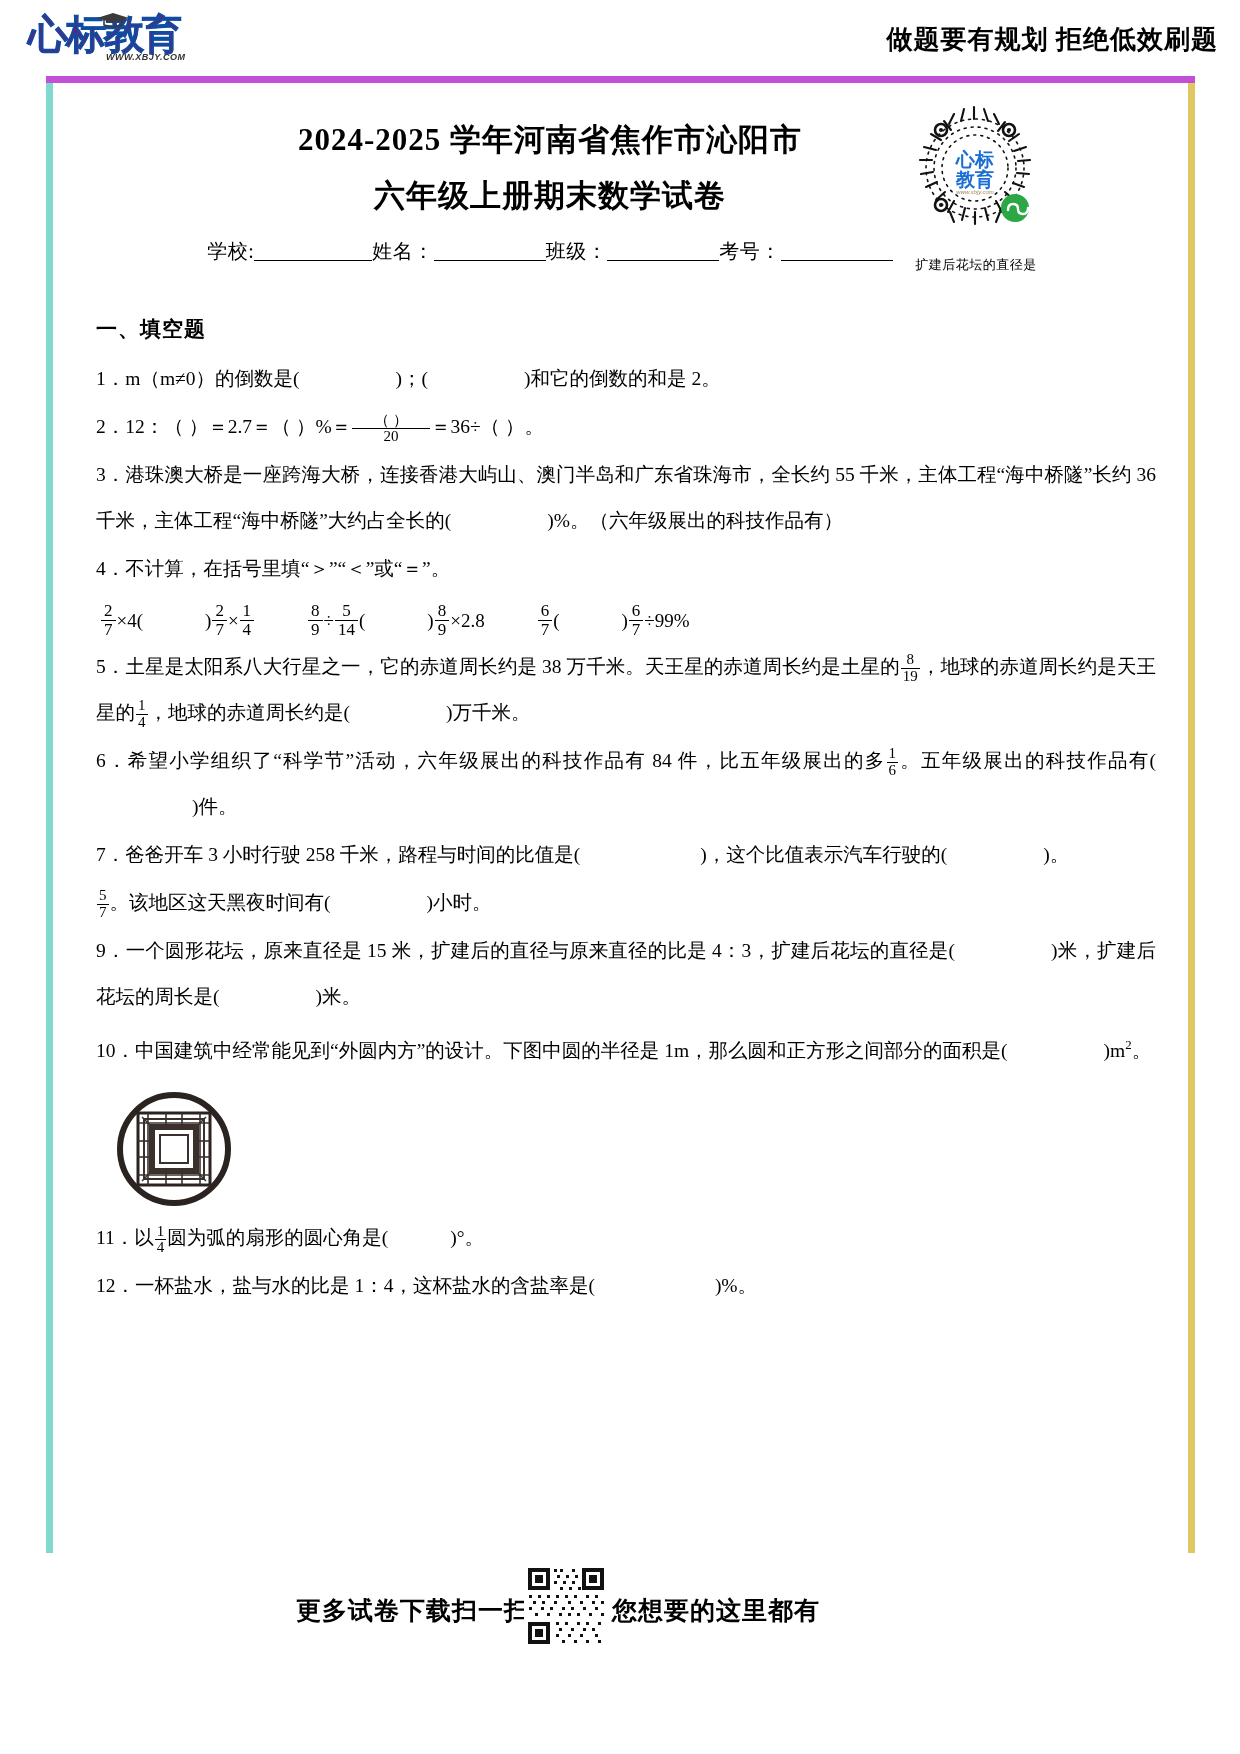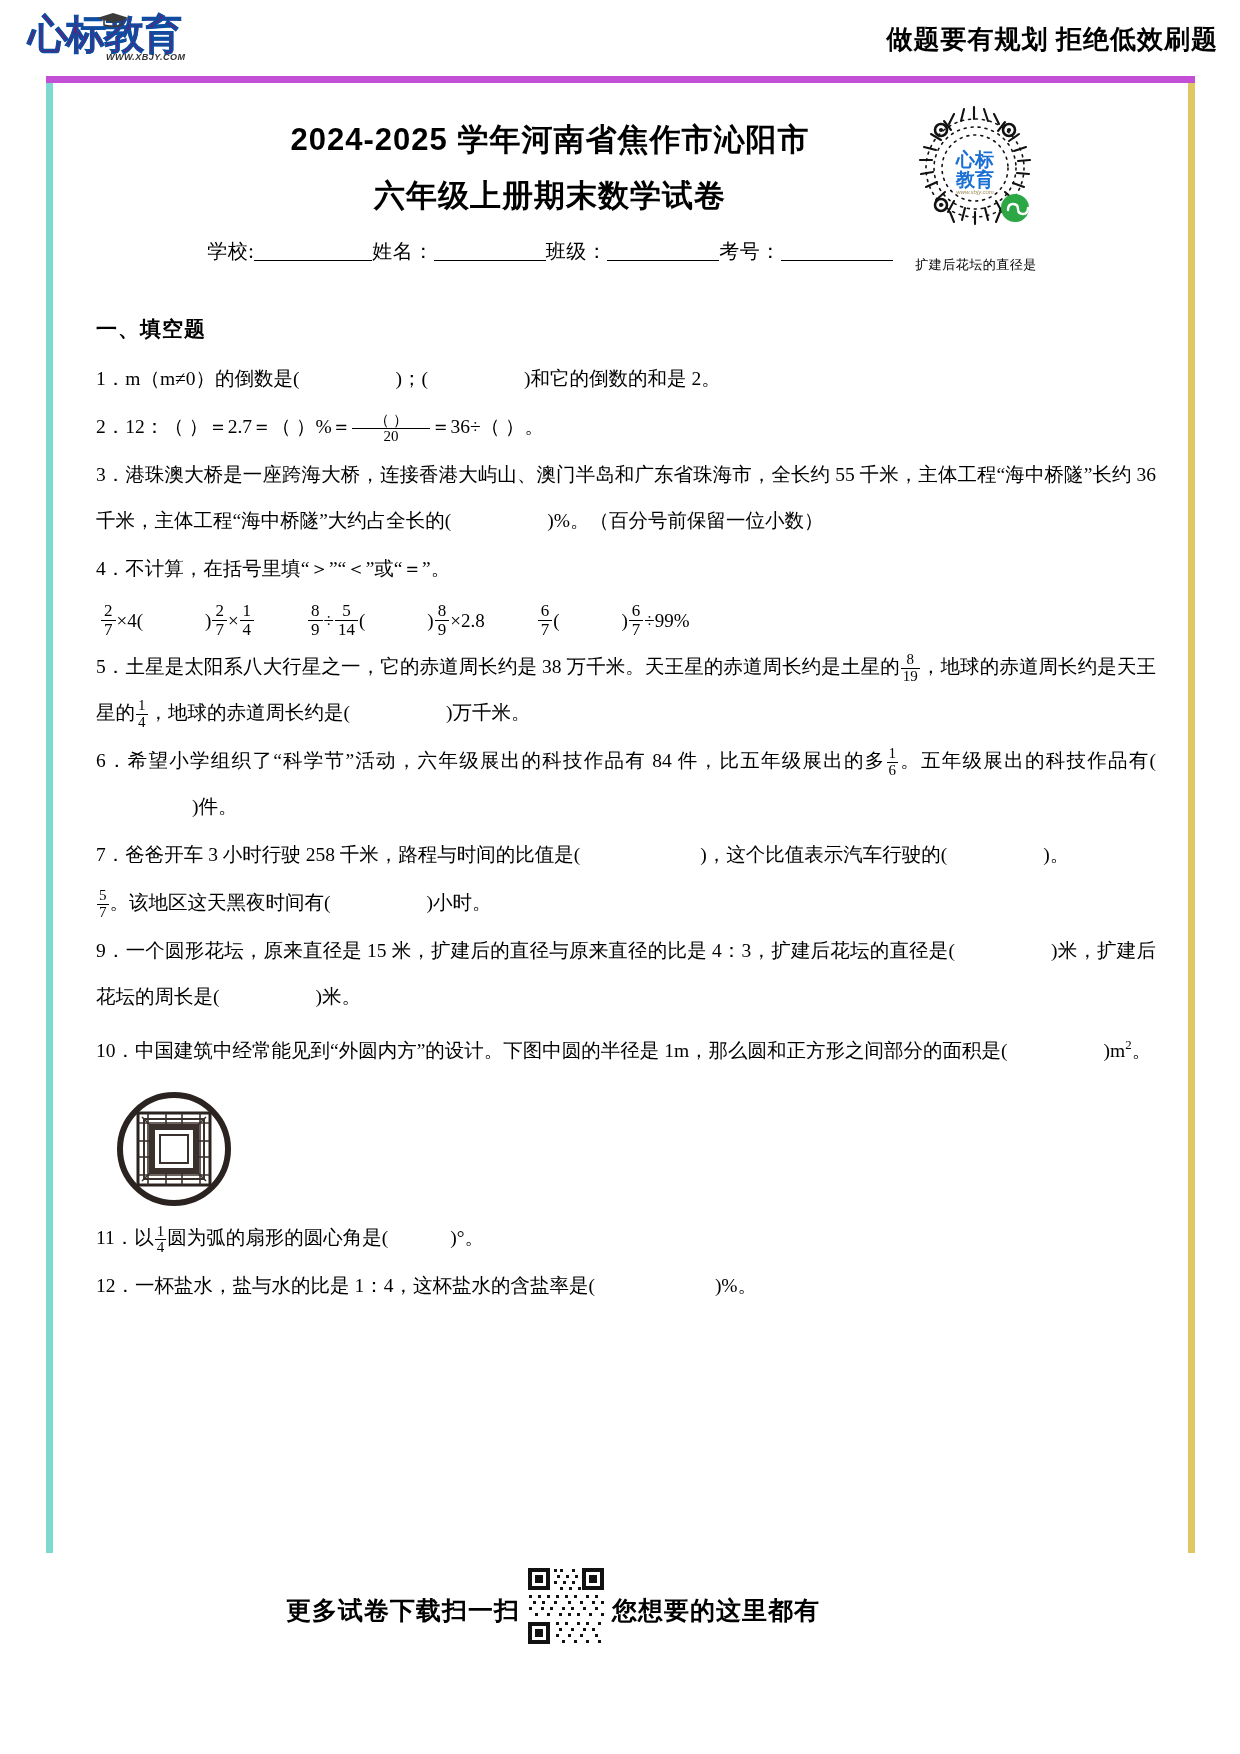--- a/index.html
+++ b/index.html
@@ -101,21 +101,21 @@
 
   
   .title-block {
     position: absolute;
     left: 140px;
     top: 112px;
     width: 820px;
     text-align: center;
   }
   .paper-title {
-    font-family: Liberation Sans, sans-serif;
+    font-family: Liberation Serif, serif;
     font-weight: bold;
     font-size: 31px;
     letter-spacing: 1px;
     line-height: 56px;
     color: #000;
   }
   .name-line {
     margin-top: 14px;
     font-size: 20px;
     letter-spacing: 0.5px;
@@ -230,21 +230,21 @@
   }
   .footer-qr {
     position: absolute;
     left: 524px;
     top: 0px;
     width: 84px;
     height: 84px;
   }
   .footer-text-l {
     position: absolute;
-    left: 286px;
+    left: 296px;
     top: 30px;
     font-family: "Liberation Serif", serif;
     font-weight: bold;
     font-size: 25px;
     letter-spacing: 1px;
     white-space: nowrap;
   }
   .footer-text-r {
     position: absolute;
     left: 612px;
@@ -348,21 +348,21 @@
 
     <div class="q">
       <span>1．m（m≠0）的倒数是(</span><span class="blk"></span><span>)；(</span><span class="blk"></span><span>)和它的倒数的和是 2。</span>
     </div>
 
     <div class="q">
       <span>2．12：（  ）＝2.7＝（  ）%＝</span><span class="frac frac-wide"><span class="num">（  ）</span><span class="den">20</span></span><span>＝36÷（  ）。</span>
     </div>
 
     <div class="q">
-      <span>3．港珠澳大桥是一座跨海大桥，连接香港大屿山、澳门半岛和广东省珠海市，全长约 55 千米，主体工程“海中桥隧”长约 36 千米，主体工程“海中桥隧”大约占全长的(</span><span class="blk"></span><span>)%。（百分号前保留一位小数）</span>
+      <span>3．港珠澳大桥是一座跨海大桥，连接香港大屿山、澳门半岛和广东省珠海市，全长约 55 千米，主体工程“海中桥隧”长约 36 千米，主体工程“海中桥隧”大约占全长的(</span><span class="blk"></span><span>)%。（六年级展出的科技作品有）</span>
     </div>
 
     <div class="q">
       <span>4．不计算，在括号里填“＞”“＜”或“＝”。</span>
     </div>
     <div class="cmp-row">
       <span class="cmp-item"><span class="frac-b"><span class="num">2</span><span class="den">7</span></span><span>×4(</span><span class="blk-s"></span><span>)</span><span class="frac-b"><span class="num">2</span><span class="den">7</span></span><span>×</span><span class="frac-b"><span class="num">1</span><span class="den">4</span></span></span>
       <span class="cmp-gap-a"></span>
       <span class="cmp-item"><span class="frac-b"><span class="num">8</span><span class="den">9</span></span><span>÷</span><span class="frac-b"><span class="num">5</span><span class="den">14</span></span><span>(</span><span class="blk-s"></span><span>)</span><span class="frac-b"><span class="num">8</span><span class="den">9</span></span><span>×2.8</span></span>
       <span class="cmp-gap-c"></span>

